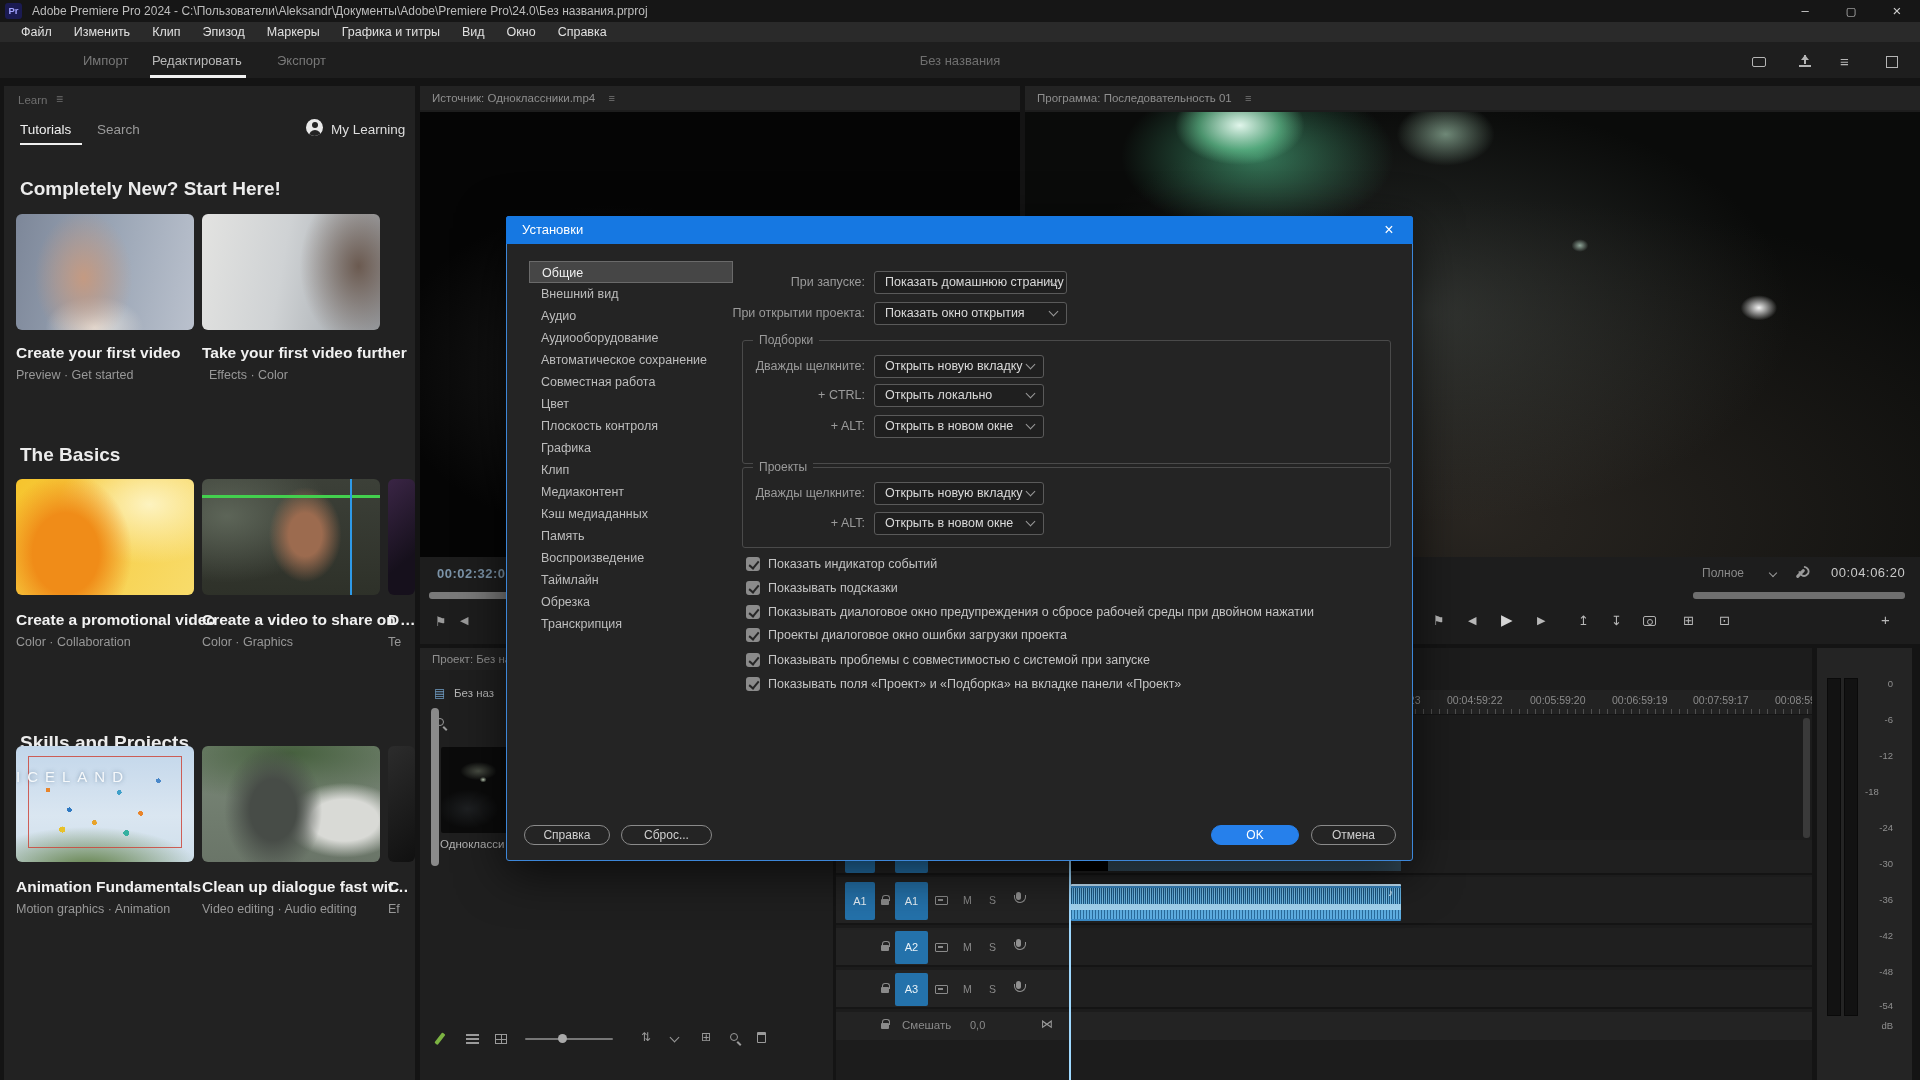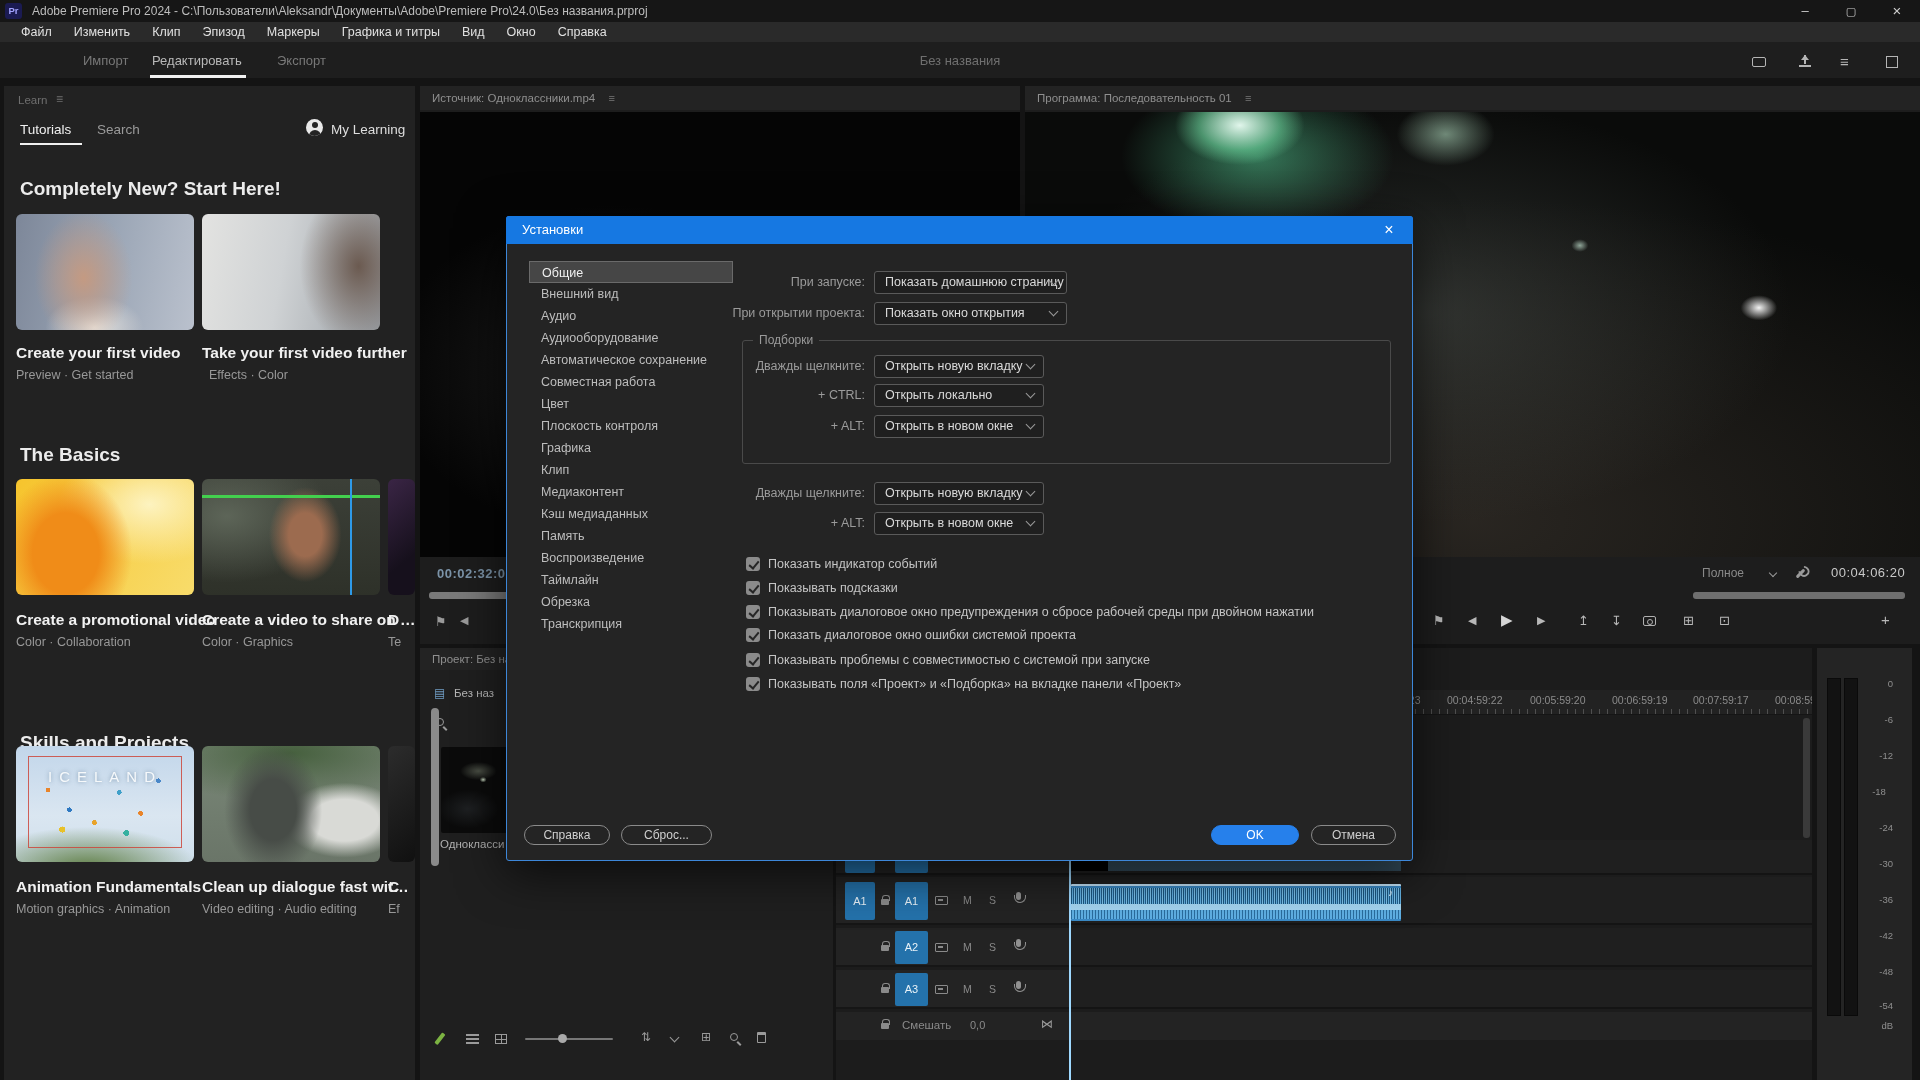--- a/index.html
+++ b/index.html
@@ -38,21 +38,21 @@
        radial-gradient(4px 4px at 30% 55%,#2f79c2 60%,rgba(0,0,0,0) 61%),
        radial-gradient(4px 4px at 44% 66%,#e8a32a 60%,rgba(0,0,0,0) 61%),
        radial-gradient(4px 4px at 58% 40%,#3fa0c9 60%,rgba(0,0,0,0) 61%),
        radial-gradient(4px 4px at 70% 58%,#e8842a 60%,rgba(0,0,0,0) 61%),
        radial-gradient(4px 4px at 80% 30%,#4a88c9 60%,rgba(0,0,0,0) 61%),
        radial-gradient(5px 5px at 62% 75%,#35b0a0 60%,rgba(0,0,0,0) 61%),
        radial-gradient(5px 5px at 26% 72%,#e8c12a 60%,rgba(0,0,0,0) 61%),
        radial-gradient(160px 60px at 40% 106%,#5e7d42,rgba(94,125,66,0) 70%),
        linear-gradient(#c2d6ea,#dae6f1 60%,#cfdfeb)}
   .c6 .frame{position:absolute;left:12px;right:12px;top:10px;bottom:14px;border:1px solid rgba(205,70,60,.85)}
-  .c6 .iceland{position:absolute;left:0;right:0;top:22px;text-align:center;color:#f6f9fb;
+  .c6 .iceland{position:absolute;left:0;right:0;top:22px;color:#f6f9fb;
        font-size:15px;letter-spacing:7px;text-shadow:0 0 4px rgba(80,110,140,.7)}
   .c7{background:radial-gradient(72px 95px at 40% 55%,#474c47 32%,rgba(71,76,71,0) 68%),
        radial-gradient(85px 52px at 80% 64%,#d9dad6 40%,rgba(217,218,214,0) 72%),
        radial-gradient(220px 70px at 50% 6%,#46603e,rgba(70,96,62,0) 70%),
        linear-gradient(#7a8878,#6a7568)}
   .c8{background:linear-gradient(140deg,#2c2c2c,#101010)}
   
   .chev{display:inline-block;width:7px;height:7px;border-right:1.6px solid #9a9a9a;border-bottom:1.6px solid #9a9a9a;transform:rotate(45deg)}
   .lockic{position:absolute;width:8px;height:6px;background:#8a8a8a;border-radius:1px}
   .lockic:before{content:"";position:absolute;left:1px;top:-4px;width:6px;height:5px;border:1.5px solid #8a8a8a;border-bottom:none;border-radius:3px 3px 0 0}
@@ -331,21 +331,21 @@
     <div class="abs" style="left:233px;top:42px;width:2px;height:390px;background:#9fd9ff;z-index:5"></div>
     <div class="abs" style="right:2px;top:70px;width:7px;height:120px;background:#3a3a3a;border-radius:3px"></div>
   </div>
 
   <div class="panel" style="left:1817px;top:648px;width:95px;height:432px;background:#242424">
     <div class="abs" style="left:10px;top:30px;width:14px;height:338px;background:#121212;border:1px solid #0a0a0a"></div>
     <div class="abs" style="left:27px;top:30px;width:14px;height:338px;background:#121212;border:1px solid #0a0a0a"></div>
     <span class="abs" style="left:48px;top:30px;width:28px;text-align:right;font-size:9.5px;color:#8f8f8f">0</span>
     <span class="abs" style="left:48px;top:66px;width:28px;text-align:right;font-size:9.5px;color:#8f8f8f">-6</span>
     <span class="abs" style="left:48px;top:102px;width:28px;text-align:right;font-size:9.5px;color:#8f8f8f">-12</span>
-    <span class="abs" style="left:48px;top:138px;width:28px;text-align:center;font-size:9.5px;color:#8f8f8f">-18</span>
+    <span class="abs" style="left:48px;top:138px;width:28px;text-align:left;font-size:9.5px;color:#8f8f8f">-18</span>
     <span class="abs" style="left:48px;top:174px;width:28px;text-align:right;font-size:9.5px;color:#8f8f8f">-24</span>
     <span class="abs" style="left:48px;top:210px;width:28px;text-align:right;font-size:9.5px;color:#8f8f8f">-30</span>
     <span class="abs" style="left:48px;top:246px;width:28px;text-align:right;font-size:9.5px;color:#8f8f8f">-36</span>
     <span class="abs" style="left:48px;top:282px;width:28px;text-align:right;font-size:9.5px;color:#8f8f8f">-42</span>
     <span class="abs" style="left:48px;top:318px;width:28px;text-align:right;font-size:9.5px;color:#8f8f8f">-48</span>
     <span class="abs" style="left:48px;top:352px;width:28px;text-align:right;font-size:9.5px;color:#8f8f8f">-54</span>
     <span class="abs" style="left:48px;top:372px;width:28px;text-align:right;font-size:9.5px;color:#8f8f8f">dB</span>
   </div>
 
   <div class="dlg">
@@ -397,39 +397,42 @@
     <div class="dd" style="left:367px;top:167px;width:170px">
       <span class="val">Открыть локально</span>
         <span class="chev"></span>
     </div>
     <span class="flabel" style="top:198px">+ ALT:</span>
     <div class="dd" style="left:367px;top:198px;width:170px">
       <span class="val">Открыть в новом окне</span>
         <span class="chev"></span>
     </div>
 
+    <div class="grp" style="left:235px;top:250px;width:649px;height:81px">
+      <span class="grp-label">Проекты</span>
+    </div>
     <span class="flabel" style="top:265px">Дважды щелкните:</span>
     <div class="dd" style="left:367px;top:265px;width:170px">
       <span class="val">Открыть новую вкладку</span>
         <span class="chev"></span>
     </div>
     <span class="flabel" style="top:295px">+ ALT:</span>
     <div class="dd" style="left:367px;top:295px;width:170px">
       <span class="val">Открыть в новом окне</span>
         <span class="chev"></span>
     </div>
 
     <span class="cb" style="left:239px;top:340px"></span>
     <span class="cb-label" style="left:261px;top:340px">Показать индикатор событий</span>
     <span class="cb" style="left:239px;top:364px"></span>
     <span class="cb-label" style="left:261px;top:364px">Показывать подсказки</span>
     <span class="cb" style="left:239px;top:388px"></span>
     <span class="cb-label" style="left:261px;top:388px">Показывать диалоговое окно предупреждения о сбросе рабочей среды при двойном нажатии</span>
     <span class="cb" style="left:239px;top:411px"></span>
-    <span class="cb-label" style="left:261px;top:411px">Показать диалоговое окно ошибки системой проекта</span>
+    <span class="cb-label" style="left:261px;top:411px">Проекты диалоговое окно ошибки загрузки проекта</span>
     <span class="cb" style="left:239px;top:436px"></span>
     <span class="cb-label" style="left:261px;top:436px">Показывать проблемы с совместимостью с системой при запуске</span>
     <span class="cb" style="left:239px;top:460px"></span>
     <span class="cb-label" style="left:261px;top:460px">Показывать поля «Проект» и «Подборка» на вкладке панели «Проект»</span>
 
     <span class="btn" style="left:17px;width:86px">Справка</span>
     <span class="btn" style="left:114px;width:91px">Сброс...</span>
     <span class="btn primary" style="left:704px;width:88px">OK</span>
     <span class="btn" style="left:804px;width:85px">Отмена</span>
   </div>

